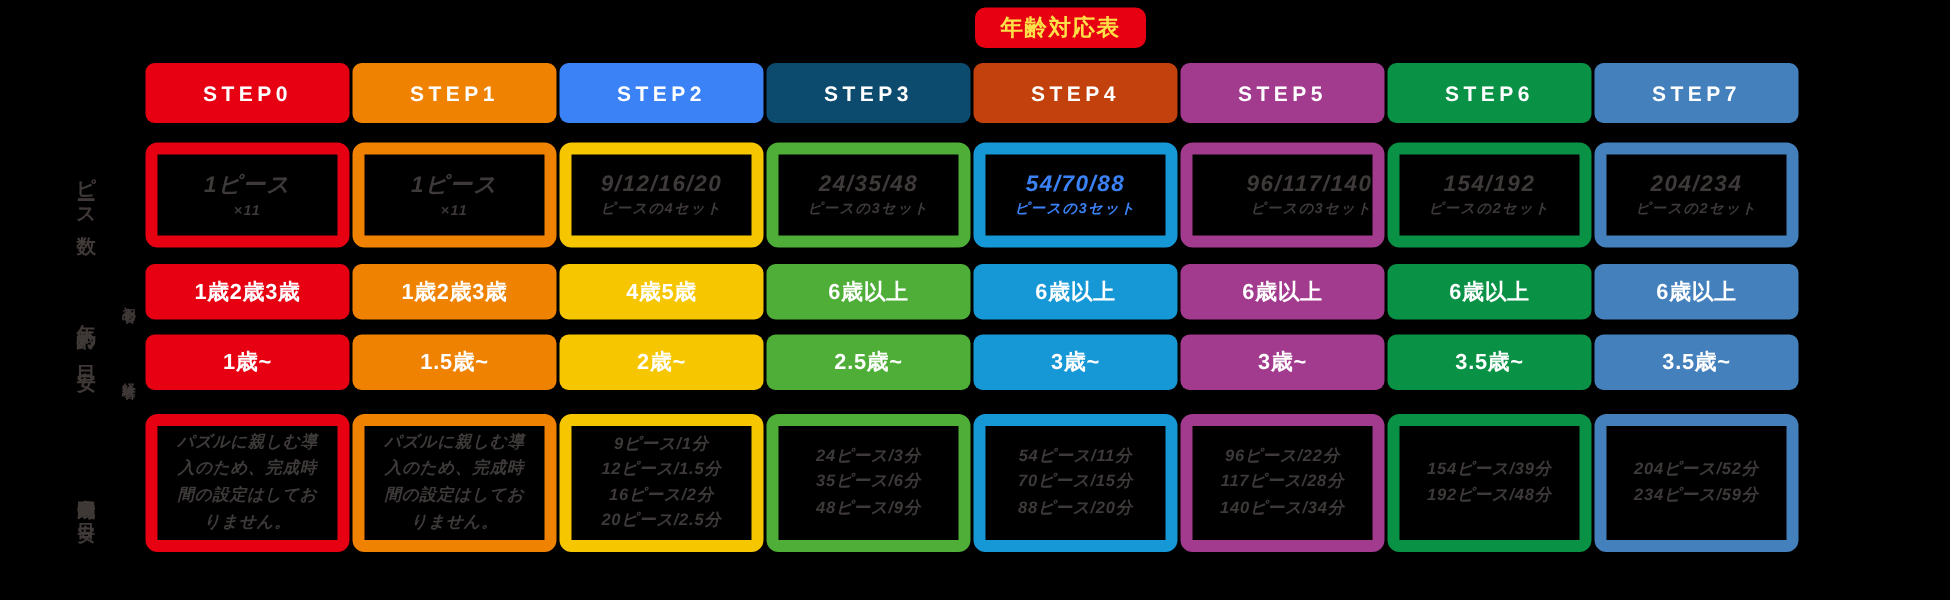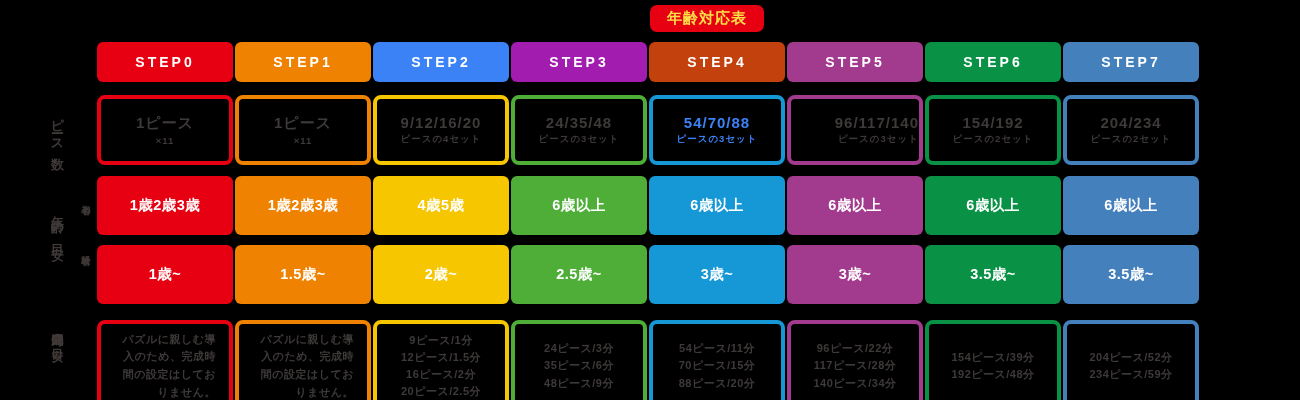--- a/index.html
+++ b/index.html
@@ -34,46 +34,46 @@
   .cols { position:absolute; left:97px; top:42px; display:flex; gap:2px; }
   .col  { width:136px; display:flex; flex-direction:column; }
 
   .step-header {
     height:40px; margin-bottom:13px; border-radius:6px;
     display:flex; align-items:center; justify-content:center;
     color:#fff; font-weight:bold; font-size:14px; letter-spacing:3px;
   }
 
   .box {
-    box-sizing:border-box; border:4px solid #be185d; border-radius:8px;
-    background:transparent; color:#3e3a39;
+    box-sizing:border-box; border:8px solid #be185d; border-radius:8px;
+    background:transparent; color:#3e3a39;font-style:italic;
   }
   .pieces-box {
     height:70px; margin-bottom:11px;
     display:flex; flex-direction:column; align-items:center; justify-content:center;
   }
   .pieces-main { font-size:15px; font-weight:bold; letter-spacing:1px; }
   .pieces-sub  { font-size:9.5px; font-weight:bold; letter-spacing:1px; margin-top:2px; }
 
   .fill {
-    height:59px; border-radius:6px;
+    height:37px; border-radius:6px;
     display:flex; align-items:center; justify-content:center;
     color:#fff; font-weight:bold; font-size:14.5px; letter-spacing:0.5px;
   }
   .fill.age1 { margin-bottom:10px; }
   .fill.age2 { margin-bottom:16px; }
 
   .time-box {
     height:92px;
     display:flex; align-items:center; justify-content:center;
     text-align:center; font-size:11px; font-weight:bold;
     line-height:1.55; white-space:pre-line; letter-spacing:0.5px;
   }
   .time-box.sentence {
-    white-space:normal; text-align:right; padding:0 13px; line-height:1.6;
+    white-space:normal; text-align:center; padding:0 13px; line-height:1.6;
   }
 </style>
 </head>
 <body>
 
 <div class="stage">
 
   <div class="title-pill" style="background: rgb(230, 0, 18);">
     <span>年齢対応表</span>
   </div>
@@ -121,21 +121,21 @@
     </div>
     <div class="fill age1" style="background: rgb(246, 198, 0);">4歳5歳</div>
     <div class="fill age2" style="background: rgb(246, 198, 0);">2歳~</div>
     <div class="box time-box" style="border-color: rgb(246, 198, 0); color: rgb(62, 58, 57);">9ピース/1分
 12ピース/1.5分
 16ピース/2分
 20ピース/2.5分</div>
   </div>
 
   <div class="col">
-    <div class="step-header" style="background: #a21caf;">
+    <div class="step-header" style="background: #0c4a6e;">
       <span>STEP3</span>
     </div>
     <div class="box pieces-box" style="border-color: rgb(79, 174, 56); color: rgb(62, 58, 57);">
       <div class="pieces-main">24/35/48</div>
       <div class="pieces-sub">ピースの3セット</div>
     </div>
     <div class="fill age1" style="background: rgb(79, 174, 56);">6歳以上</div>
     <div class="fill age2" style="background: rgb(79, 174, 56);">2.5歳~</div>
     <div class="box time-box" style="border-color: rgb(79, 174, 56); color: rgb(62, 58, 57);">24ピース/3分
 35ピース/6分

